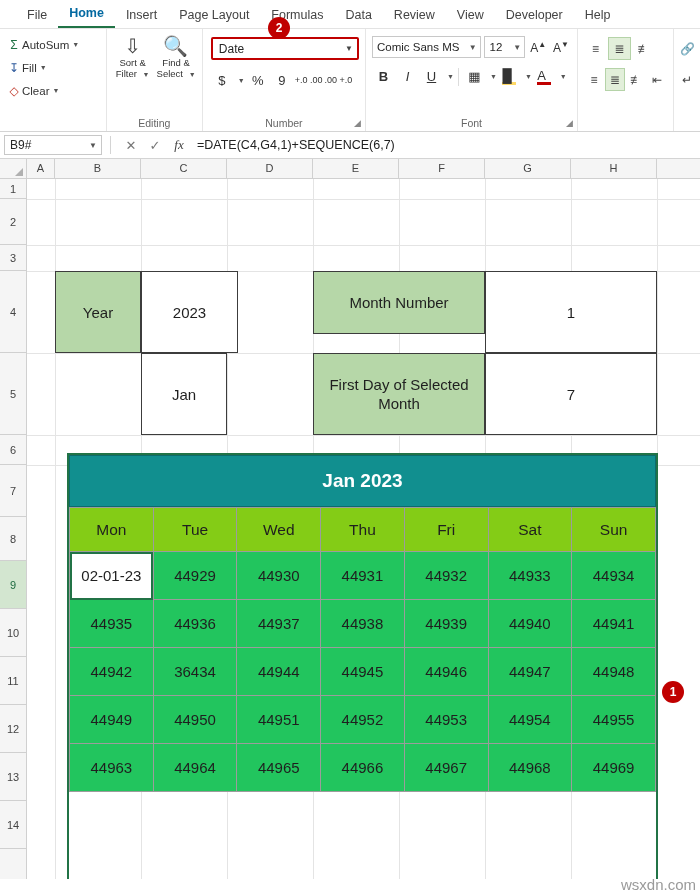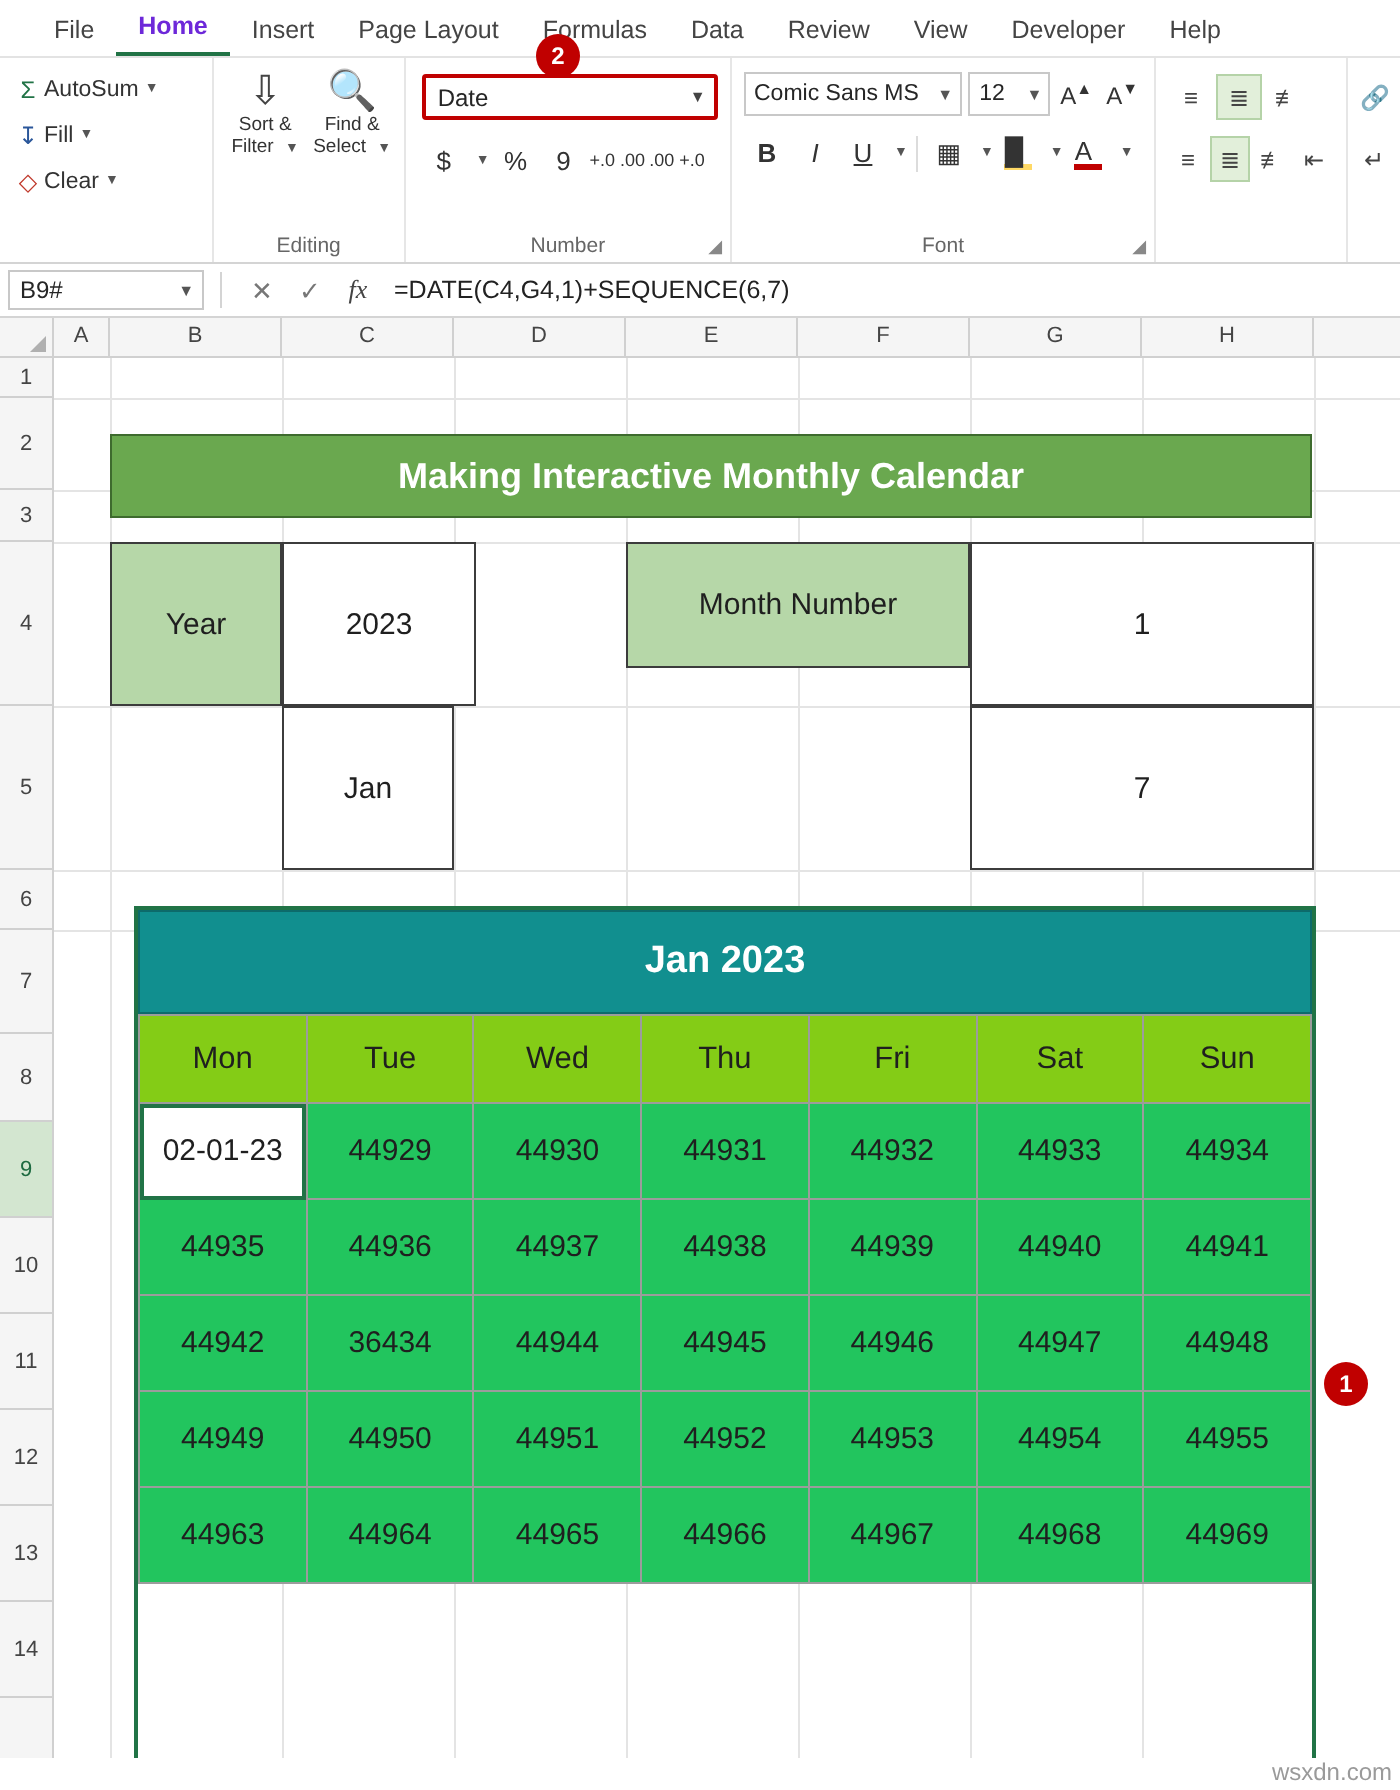--- a/index.html
+++ b/index.html
@@ -27,21 +27,21 @@
     background: #ffffff;
   }
   .tab {
     padding: 5px 11px 6px 11px;
     font-size: 12.5px;
     color: #444444;
     white-space: nowrap;
     cursor: default;
   }
   .tab.active {
-    color: #6d28d9;
+    color: #0369a1;
     font-weight: bold;
     border-bottom: 2.5px solid #217346;
   }
 
   
   .ribbon {
     position: relative;
     height: 102px;
     border-bottom: 1px solid #d4d4d4;
     display: flex;
@@ -406,21 +406,21 @@
     justify-content: center;
     z-index: 40;
   }
   .badge.b2 { left: 268px; top: 17px; }
   .badge.b1 { left: 662px; top: 681px; }
 
   .watermark {
     position: absolute;
     right: 4px;
     bottom: 2px;
-    font-size: 12px;
+    font-size: 15px;
     color: #9a9a9a;
     z-index: 30;
   }
 </style>
 </head>
 <body>
 
 <div class="ribbon-tabs">
   <div class="tab">File</div>
   <div class="tab active">Home</div>
@@ -621,28 +621,28 @@
       <div class="gridline-v" style="left:458px;"></div>
       <div class="gridline-v" style="left:544px;"></div>
       <div class="gridline-v" style="left:630px;"></div>
       <div class="gridline-h" style="top:20px;"></div>
       <div class="gridline-h" style="top:66px;"></div>
       <div class="gridline-h" style="top:92px;"></div>
       <div class="gridline-h" style="top:174px;"></div>
       <div class="gridline-h" style="top:256px;"></div>
       <div class="gridline-h" style="top:286px;"></div>
 
-      <div class="title-bar">Making Interactive Monthly Calendar</div>
 
       <div class="inp-box lbl" style="left:28px;  top:92px;  width:86px;  height:82px;">Year</div>
       <div class="inp-box val" style="left:114px; top:92px;  width:97px;  height:82px;">2023</div>
       <div class="inp-box val" style="left:114px; top:174px; width:86px;  height:82px;">Jan</div>
 
       <div class="inp-box lbl" style="left:286px; top:92px;  width:172px; height:63px;">Month Number</div>
       <div class="inp-box val" style="left:458px; top:92px;  width:172px; height:82px;">1</div>
+      <div class="inp-box lbl" style="left:286px; top:174px; width:172px; height:82px;">First Day of Selected Month</div>
       <div class="inp-box val" style="left:458px; top:174px; width:172px; height:82px;">7</div>
 
       <div class="month-head">Jan 2023</div>
 
       <table class="cal-table">
         <thead>
           <tr>
             <th>Mon</th>
             <th>Tue</th>
             <th>Wed</th>

